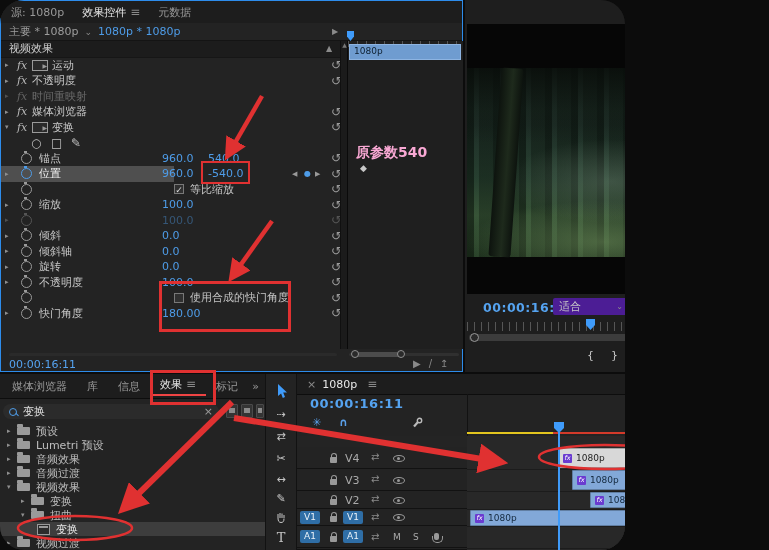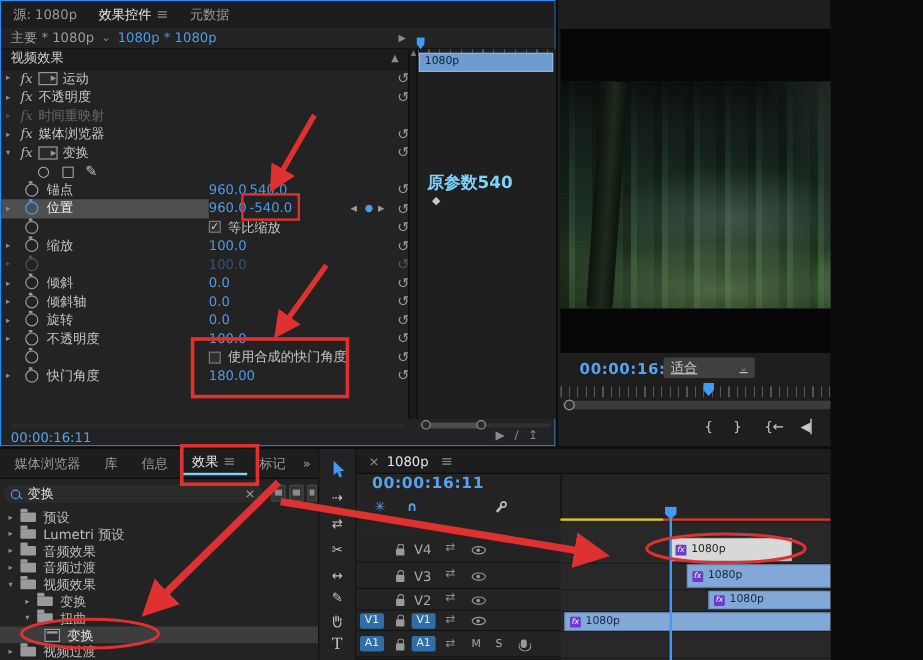--- a/index.html
+++ b/index.html
@@ -1,17 +1,17 @@
 <!DOCTYPE html>
 <html><head>
 <meta charset="utf-8">
 <style>
   html,body{margin:0;padding:0;background:#0c0c0c;}
-  #root{position:relative;width:692px;height:550px;background:#111;overflow:hidden;
-        font-family:"DejaVu Sans","Liberation Sans",sans-serif;font-size:11px;color:#c6c6c6;
+  #root{position:relative;width:625px;height:550px;background:#111;overflow:hidden;
+        font-family:"DejaVu Sans","Liberation Sans",sans-serif;font-size:11px;color:#c6c6c6;border-radius:24px;
         -webkit-font-smoothing:antialiased;}
   .panel{position:absolute;background:#232323;box-sizing:border-box;}
   .tabbar{height:22px;background:#1d1d1d;display:flex;align-items:center;gap:18px;padding-left:10px;
           border-bottom:1px solid #0d0d0d;color:#999;white-space:nowrap;overflow:hidden;}
   .tab{cursor:default;}
   .tab.active{color:#e8e8e8;}
   .pmenu{color:#8a8a8a;font-size:12px;margin-left:4px;}
   
   #ec{left:0;top:0;width:463px;height:372px;border:1px solid #2d8ceb;}
   #ec .echeader{position:absolute;left:0;top:22px;width:100%;height:18px;display:flex;align-items:center;
@@ -31,21 +31,21 @@
   .nochv{width:16px;}
   .fxi{font-style:italic;width:15px;color:#b8b8b8;font-family:"DejaVu Serif",serif;font-size:11px;position:relative;}
   .efic{width:14px;height:9px;border:1px solid #9a9a9a;margin-right:4px;position:relative;display:flex;
         align-items:center;justify-content:flex-end;color:#9a9a9a;font-size:6px;background:#2a2a2a;}
   .sw{width:9px;height:9px;border:1px solid #9a9a9a;border-radius:50%;margin:0 7px 0 4px;position:relative;flex:none;}
   .sw::before{content:"";position:absolute;top:-3px;left:2px;width:3px;height:2px;background:#9a9a9a;}
   .sw.kfon{border-color:#4e9ce8;}
   .sw.kfon::before{background:#4e9ce8;}
   .elb{position:relative;}
   .v{position:absolute;color:#4e9ce8;}
-  .v1{left:173px;}
+  .v1{left:161px;}
   .v2{left:207px;}
   .rst{position:absolute;left:330px;color:#9a9a9a;font-size:12px;}
   .cb{position:absolute;left:173px;width:10px;height:10px;border:1px solid #787878;background:#303030;
       color:#dcdcdc;font-size:9px;line-height:10px;text-align:center;box-sizing:border-box;}
   .clb{position:absolute;left:189px;}
   .kfp{position:absolute;left:291px;font-size:7px;color:#999;}
   .kfa{position:absolute;left:303px;font-size:8px;color:#4e9ce8;}
   .kfn{position:absolute;left:314px;font-size:7px;color:#999;}
   .maskrow span{position:absolute;color:#c2c2c2;font-size:12px;}
   .vscroll{position:absolute;left:339px;top:40px;width:7px;height:308px;background:#1b1b1b;
@@ -76,39 +76,39 @@
       radial-gradient(ellipse 110px 70px at 95% 90%, rgba(198,232,150,.8), rgba(120,170,100,.25) 55%, transparent 72%),
       linear-gradient(245deg, rgba(190,215,195,.40) 0%, rgba(150,180,160,.18) 16%, transparent 34%),
       radial-gradient(ellipse 150px 60px at 48% 60%, rgba(150,175,155,.28), transparent 70%),
       radial-gradient(ellipse 180px 55px at 45% 92%, rgba(130,165,105,.45), transparent 75%),
       linear-gradient(180deg, rgba(8,12,9,.85) 0%, rgba(12,20,15,.35) 22%, transparent 40%),
       repeating-linear-gradient(90deg, rgba(9,16,12,.6) 0 7px, rgba(40,60,52,.25) 7px 12px, rgba(16,26,20,.45) 12px 26px),
       linear-gradient(180deg,#223129 0%,#1c2b24 30%,#26402e 58%,#3c5c38 78%,#2a4426 100%);}
   .trunk{position:absolute;left:28px;top:44px;width:22px;height:189px;background:linear-gradient(90deg,#0d130e,#1e2a1c 55%,#0d130e);
          transform:rotate(4deg);border-radius:3px;}
   .montc{position:absolute;left:18px;top:300px;color:#55a3f0;font-size:12.5px;font-weight:bold;letter-spacing:.5px;}
-  .fitsel{position:absolute;left:88px;top:298px;width:76px;height:17px;background:#404040;display:flex;
-          align-items:center;justify-content:space-between;padding:0 6px;color:#c8c8c8;box-sizing:border-box;border-radius:2px;text-decoration:underline;}
+  .fitsel{position:absolute;left:88px;top:298px;width:76px;height:17px;background:#4c1d95;display:flex;
+          align-items:center;justify-content:space-between;padding:0 6px;color:#c8c8c8;box-sizing:border-box;border-radius:2px;}
   .resbox{position:absolute;left:287px;top:299px;width:17px;height:15px;border:1px solid #555;color:#c8c8c8;
           font-size:10px;padding-left:3px;box-sizing:border-box;overflow:hidden;border-radius:2px;background:#262626;}
   .monruler{position:absolute;left:2px;top:322px;width:300px;height:9px;
           background:repeating-linear-gradient(90deg,#565656 0 1px,transparent 1px 7px);}
   .monph{position:absolute;left:121px;top:319px;width:9px;height:11px;background:#3f9bfa;
           clip-path:polygon(0 0,100% 0,100% 55%,50% 100%,0 55%);}
   .monscroll{position:absolute;left:4px;top:334px;width:296px;height:7px;background:#3c3c3c;border-radius:4px;}
   .monscroll .hd{position:absolute;left:1px;top:-1px;width:9px;height:9px;border:1px solid #9a9a9a;
           border-radius:50%;background:#2a2a2a;box-sizing:border-box;}
   .transport{position:absolute;left:0;top:346px;width:304px;height:22px;}
   .transport .ti{position:absolute;top:3px;color:#c8c8c8;font-size:11px;}
   .bookmark{width:9px;height:11px;background:#c8c8c8;clip-path:polygon(0 0,100% 0,100% 60%,50% 100%,0 60%);}
   
   #fxp{left:0;top:374px;width:265px;height:176px;}
   #fxp .tabbar{gap:0;padding-left:2px;height:24px;}
   #fxp .tab{padding:0 10px;}
-  #fxp .tab.active{border-bottom:2px solid #7dd3fc;padding-bottom:2px;}
+  #fxp .tab.active{border-bottom:2px solid #ef4444;padding-bottom:2px;}
   .trunctab{display:inline-block;width:16px;overflow:hidden;white-space:nowrap;vertical-align:bottom;}
   .searchbox{position:absolute;left:3px;top:30px;width:216px;height:15px;background:#2b2b2b;border-radius:8px;
           display:flex;align-items:center;padding:0 6px;box-sizing:border-box;color:#e0e0e0;}
   .mag{width:6px;height:6px;border:1.4px solid #4e9ce8;border-radius:50%;position:relative;margin-right:6px;flex:none;}
   .mag::after{content:"";position:absolute;left:5px;top:5px;width:4px;height:1.4px;background:#4e9ce8;transform:rotate(45deg);}
   .sclear{margin-left:auto;color:#9a9a9a;}
   .fbtn{position:absolute;top:30px;width:12px;height:14px;background:#343434;border:1px solid #4a4a4a;
         box-sizing:border-box;border-radius:1px;}
   .fbtn i{display:block;margin:3px auto 0;width:6px;height:5px;background:#8a8a8a;font-style:normal;}
   .tree{position:absolute;left:0;top:50px;width:100%;}
@@ -154,21 +154,21 @@
   .clip{position:absolute;border-radius:1px;display:flex;align-items:center;gap:4px;padding-left:4px;
         font-size:9px;color:#13283d;background:#82a8d8;box-sizing:border-box;border:1px solid rgba(0,0,0,.25);}
   .clip.selc{background:#d8d8d8;color:#1c1c1c;}
   .fxb{width:9px;height:9px;background:#6a3bd0;color:#fff;font-size:6.5px;font-style:italic;display:flex;
         align-items:center;justify-content:center;border-radius:1px;flex:none;}
   .tlph{position:absolute;left:257px;top:48px;width:10px;height:11px;background:#3f9bfa;
         clip-path:polygon(0 0,100% 0,100% 55%,50% 100%,0 55%);z-index:5;}
   .tlphline{position:absolute;left:261px;top:58px;width:2px;height:118px;background:#3f9bfa;z-index:5;}
   
   .redbox{position:absolute;border:2px solid #e03131;z-index:90;pointer-events:none;}
-  .rednote{position:absolute;color:#7dd3fc;font-size:14px;font-weight:bold;z-index:90;pointer-events:none;}
+  .rednote{position:absolute;color:#f9a8d4;font-size:14px;font-weight:bold;z-index:90;pointer-events:none;}
   #redsvg{position:absolute;left:0;top:0;z-index:95;pointer-events:none;}
   .divider-v{position:absolute;left:463px;top:0;width:2px;height:372px;background:#0c0c0c;}
   .divider-h{position:absolute;left:0;top:372px;width:769px;height:2px;background:#0c0c0c;}
 </style>
 </head>
 <body>
 
 <div id="root">
 
   <div id="ec" class="panel">

